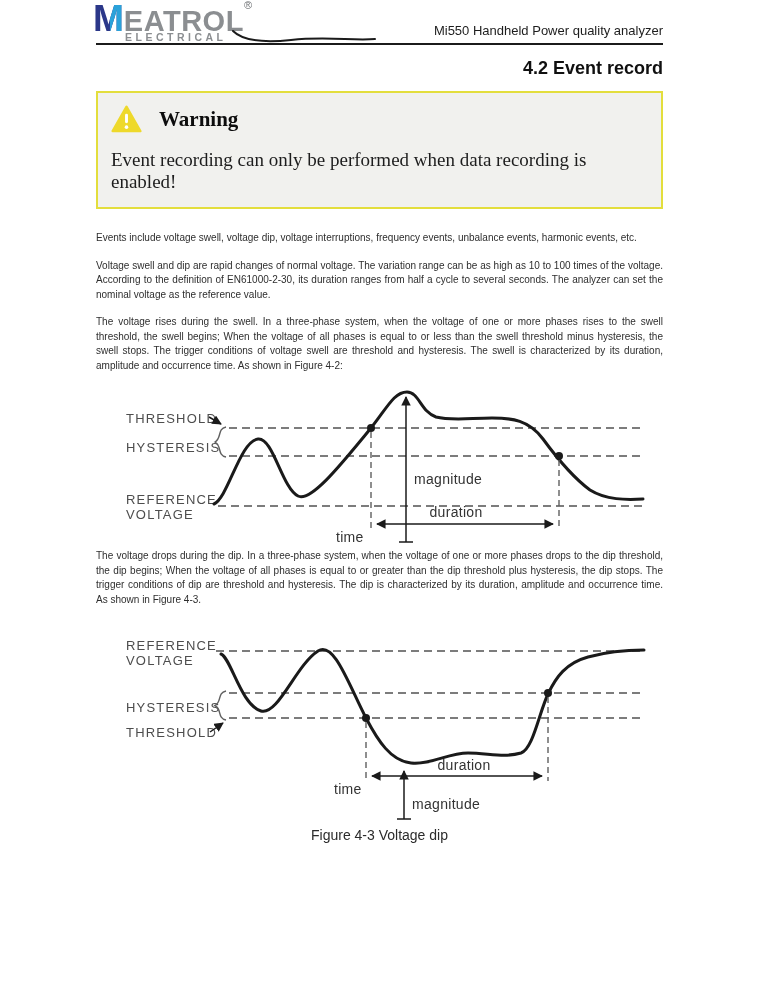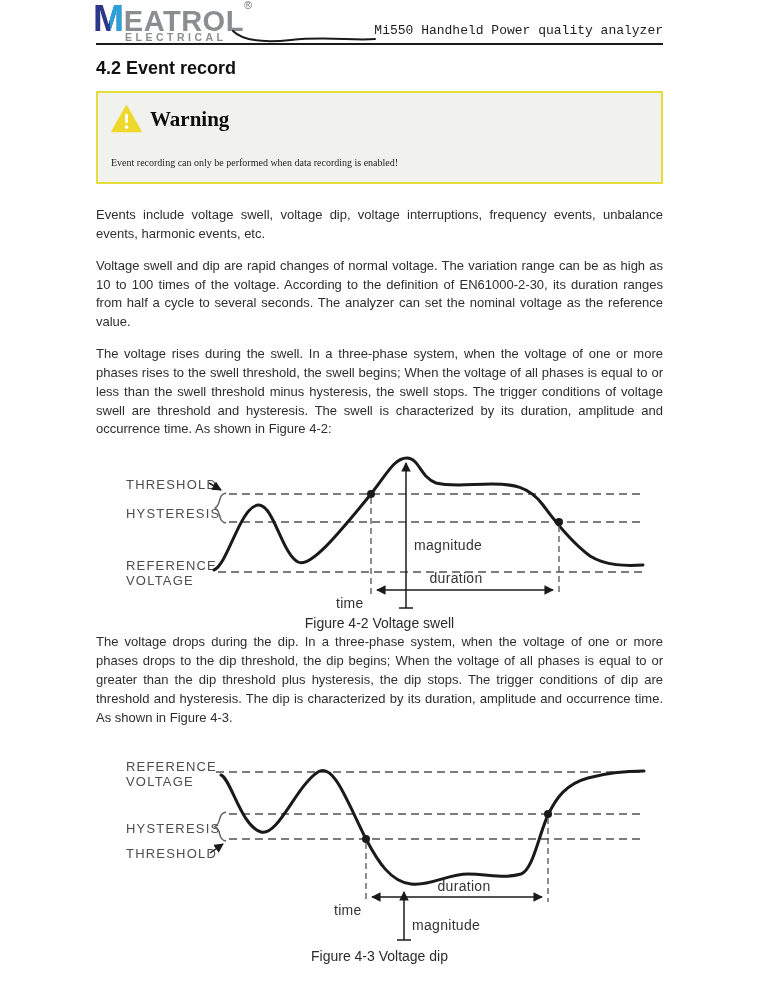--- a/index.html
+++ b/index.html
@@ -10,33 +10,33 @@
   
   .header { position:relative; margin:0 96px; height:45px; border-bottom:2px solid #1b1b1b; }
   .logo { position:absolute; left:-3px; top:2px; line-height:1; }
   .logo-row { white-space:nowrap; }
   .logo-m { position:relative; display:inline-block; font-weight:700; font-size:37px; color:#2b3789; line-height:0.9; }
   .logo-m .m-overlay { position:absolute; left:0; top:0; color:#2aa2da; clip-path:inset(0 0 0 55%); }
   .logo-rest { font-weight:700; font-size:29px; color:#8b8e91; letter-spacing:0.5px; vertical-align:baseline;text-align:right; }
   .logo-reg { font-size:11px; color:#6d7073; vertical-align:top; position:relative; top:-2px; }
   .logo-sub-row { display:flex; align-items:center; margin-top:-6px; margin-left:32px; gap:2px; }
   .logo-sub { font-size:10.5px; font-weight:700; letter-spacing:3.5px; color:#8b8e91; }
-  .doc-title { position:absolute; right:0; bottom:5px; font-family:Liberation Mono, monospace; font-size:13px; color:#1d1d1d; }
+  .doc-title { position:absolute; right:0; bottom:5px; font-family:Liberation Sans, sans-serif; font-size:13px; color:#1d1d1d; }
 
   
-  .section-title { margin:13px 96px 12px; font-size:18px; font-weight:700; color:#101010; }
+  .section-title { margin:13px 96px 12px; font-size:18px; font-weight:700; color:#101010;text-align:right; }
 
   
   .warning-box { margin:0 96px 22px; border:2px solid #e3de3c; background:#f1f1ee; padding:8px 13px 14px; }
-  .warning-head { display:flex; align-items:center; gap:8px; margin:4px 0 24px; }
+  .warning-head { display:flex; align-items:center; gap:17px; margin:4px 0 16px; }
   .warning-title { font-family:"Liberation Serif",serif; font-weight:700; font-size:21px; color:#0d0d0d; }
-  .warning-text { font-family:"Liberation Serif",serif; font-size:10px; color:#1d1d1d; }
+  .warning-text { font-family:"Liberation Serif",serif; font-size:19px; color:#1d1d1d; }
 
   
-  .para { margin:0 96px 13px; font-size:13px; line-height:1.45; text-align:justify; color:#2e2e2e; }
+  .para { margin:0 96px 13px; font-size:10px; line-height:1.45; text-align:justify; color:#2e2e2e; }
 
   
   .figure { margin:2px 96px 0; }
   .figure svg { display:block; }
   .fig-caption { text-align:center; font-size:14px; color:#2b2b2b; margin:0 0 2px; }
   .fig-label { font-family:"Liberation Sans",sans-serif; font-size:13px; font-weight:400; fill:#4d4d4d; letter-spacing:1.2px; }
   .fig-anno { font-family:"Liberation Sans",sans-serif; font-size:14px; fill:#333333; letter-spacing:0.3px; }
   .curve { fill:none; stroke:#1a1a1a; stroke-width:3; stroke-linecap:round; }
   .dashline { stroke:#7c7c7c; stroke-width:1.8; stroke-dasharray:8 5; fill:none; }
   .vdash { stroke:#5f5f5f; stroke-width:1.4; stroke-dasharray:6 4; fill:none; }
@@ -110,21 +110,20 @@
 
       <line class="arrline" x1="310" y1="156" x2="310" y2="11" marker-end="url(#arr2)"></line>
       <line class="arrline" x1="303" y1="156" x2="317" y2="156"></line>
       <text class="fig-anno" x="318" y="98">magnitude</text>
 
       <line class="arrline" x1="366" y1="138" x2="281" y2="138" marker-end="url(#arr2)"></line>
       <line class="arrline" x1="366" y1="138" x2="457" y2="138" marker-end="url(#arr2)"></line>
       <text class="fig-anno" x="360" y="131" text-anchor="middle">duration</text>
       <text class="fig-anno" x="240" y="156">time</text>
     </svg>
-    <div class="fig-caption">Figure 4-2 Voltage swell</div>
   </div>
 
   <p class="para">The voltage drops during the dip. In a three-phase system, when the voltage of one or more phases drops to the dip threshold, the dip begins; When the voltage of all phases is equal to or greater than the dip threshold plus hysteresis, the dip stops. The trigger conditions of dip are threshold and hysteresis. The dip is characterized by its duration, amplitude and occurrence time. As shown in Figure 4-3.</p>
 
   <div class="figure" style="margin-top:26px;">
     <svg width="567" height="194" viewBox="0 0 567 194">
       <defs>
         <marker id="arr3" viewBox="0 0 10 10" refX="9" refY="5" markerWidth="9.5" markerHeight="9.5" orient="auto" markerUnits="userSpaceOnUse">
           <path d="M0,0 L10,5 L0,10 Z" fill="#1a1a1a"></path>
         </marker>

